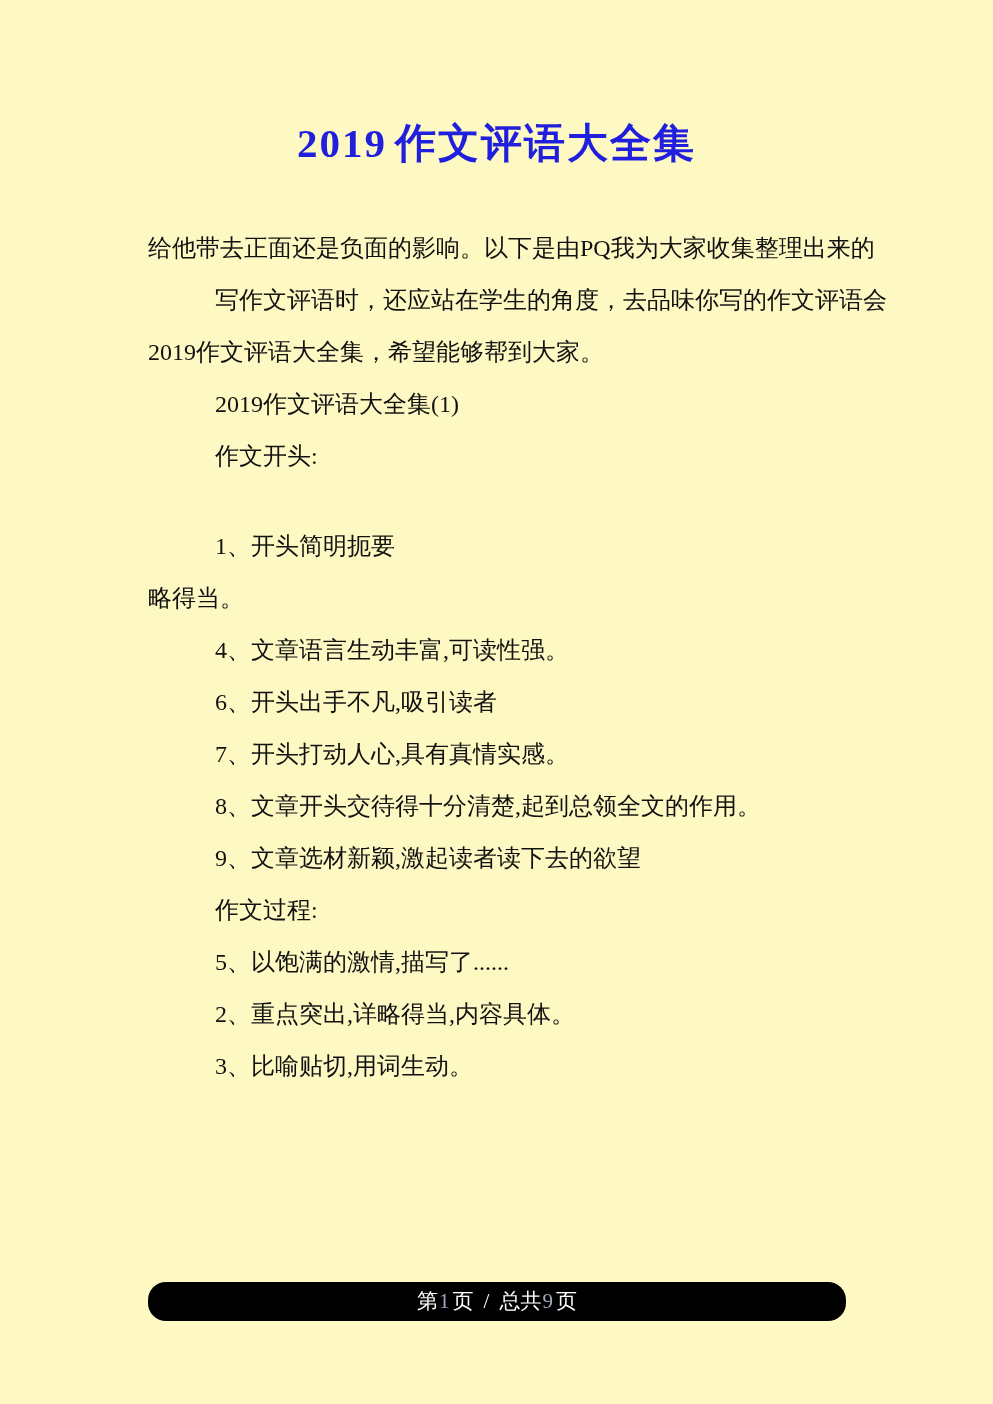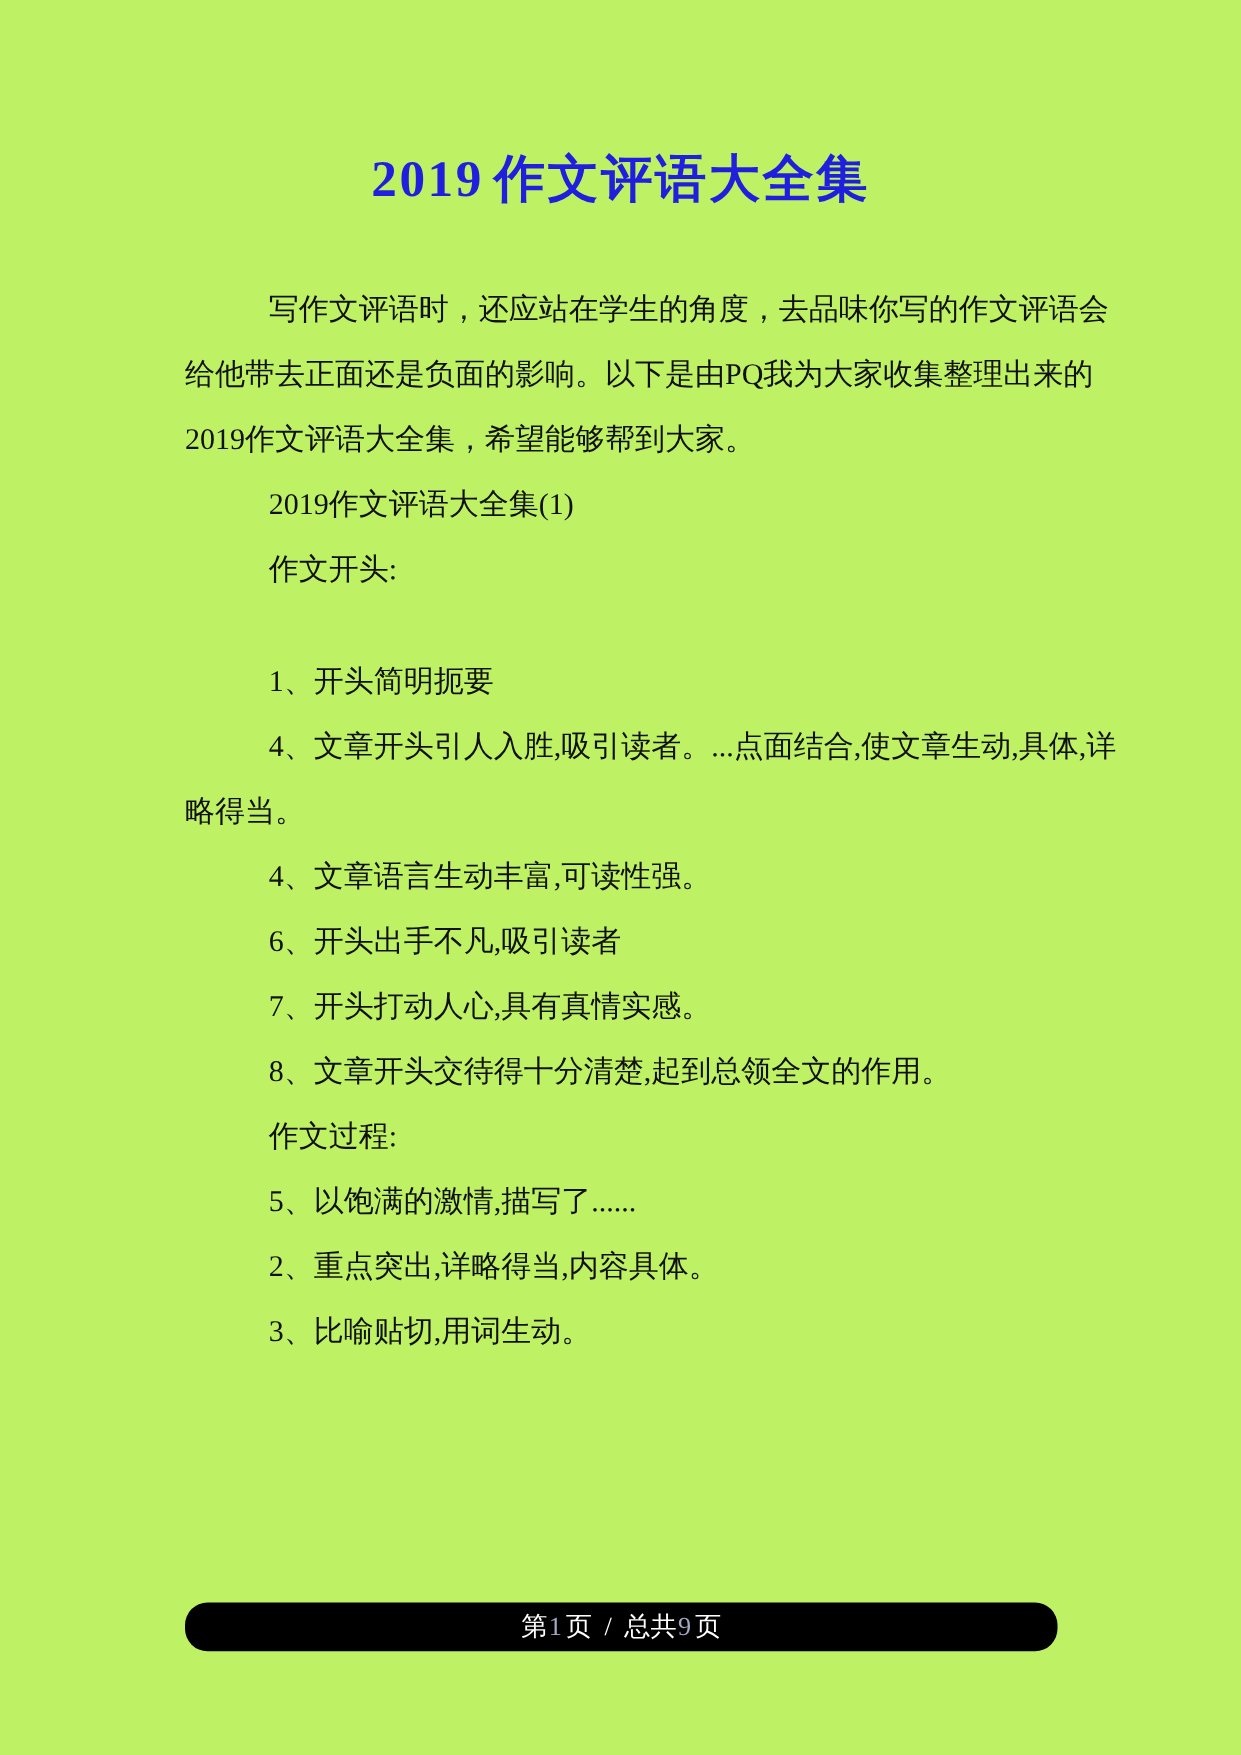--- a/index.html
+++ b/index.html
@@ -4,21 +4,21 @@
 <style>
   html, body {
     margin: 0;
     padding: 0;
     background: #ffffff;
   }
   .page {
     position: relative;
     width: 993px;
     height: 1404px;
-    background: #bef264;
+    background: #fef9c3;
     overflow: hidden;
     font-family: "Liberation Serif", "DejaVu Serif", serif;
     color: #111111;
   }
   .doc-title {
     position: absolute;
     top: 118px;
     left: 0;
     width: 100%;
     text-align: center;
@@ -74,33 +74,33 @@
 <body>
 
 <div class="page">
 
   <div class="doc-title" style="color: rgb(31, 31, 221);">
     <span class="title-prefix">2019</span><span>作文评语大全集</span>
   </div>
 
   <div class="content">
 
-  <div class="line indent">写作文评语时，还应站在学生的角度，去品味你写的作文评语会</div>
-      <div class="line">给他带去正面还是负面的影响。以下是由PQ我为大家收集整理出来的</div>
+  <div class="line">给他带去正面还是负面的影响。以下是由PQ我为大家收集整理出来的</div>
+      <div class="line indent">写作文评语时，还应站在学生的角度，去品味你写的作文评语会</div>
       <div class="line">2019作文评语大全集，希望能够帮到大家。</div>
       <div class="line indent">2019作文评语大全集(1)</div>
       <div class="line indent">作文开头:</div>
       <div class="line blank"></div>
       <div class="line indent">1、开头简明扼要</div>
-      <div class="line indent">4、文章开头引人入胜,吸引读者。...点面结合,使文章生动,具体,详</div>
       <div class="line">略得当。</div>
       <div class="line indent">4、文章语言生动丰富,可读性强。</div>
       <div class="line indent">6、开头出手不凡,吸引读者</div>
       <div class="line indent">7、开头打动人心,具有真情实感。</div>
       <div class="line indent">8、文章开头交待得十分清楚,起到总领全文的作用。</div>
+      <div class="line indent">9、文章选材新颖,激起读者读下去的欲望</div>
       <div class="line indent">作文过程:</div>
       <div class="line indent">5、以饱满的激情,描写了......</div>
       <div class="line indent">2、重点突出,详略得当,内容具体。</div>
       <div class="line indent">3、比喻贴切,用词生动。</div>
     </div>
 
   <div class="footer-bar" style="background: rgb(0, 0, 0); color: rgb(255, 255, 255);">
     <span>第</span><span class="num" style="color: rgb(163, 168, 194);">1</span><span>页</span><span class="sep">/</span><span>总共</span><span class="num" style="color: rgb(163, 168, 194);">9</span><span>页</span>
   </div>
 

